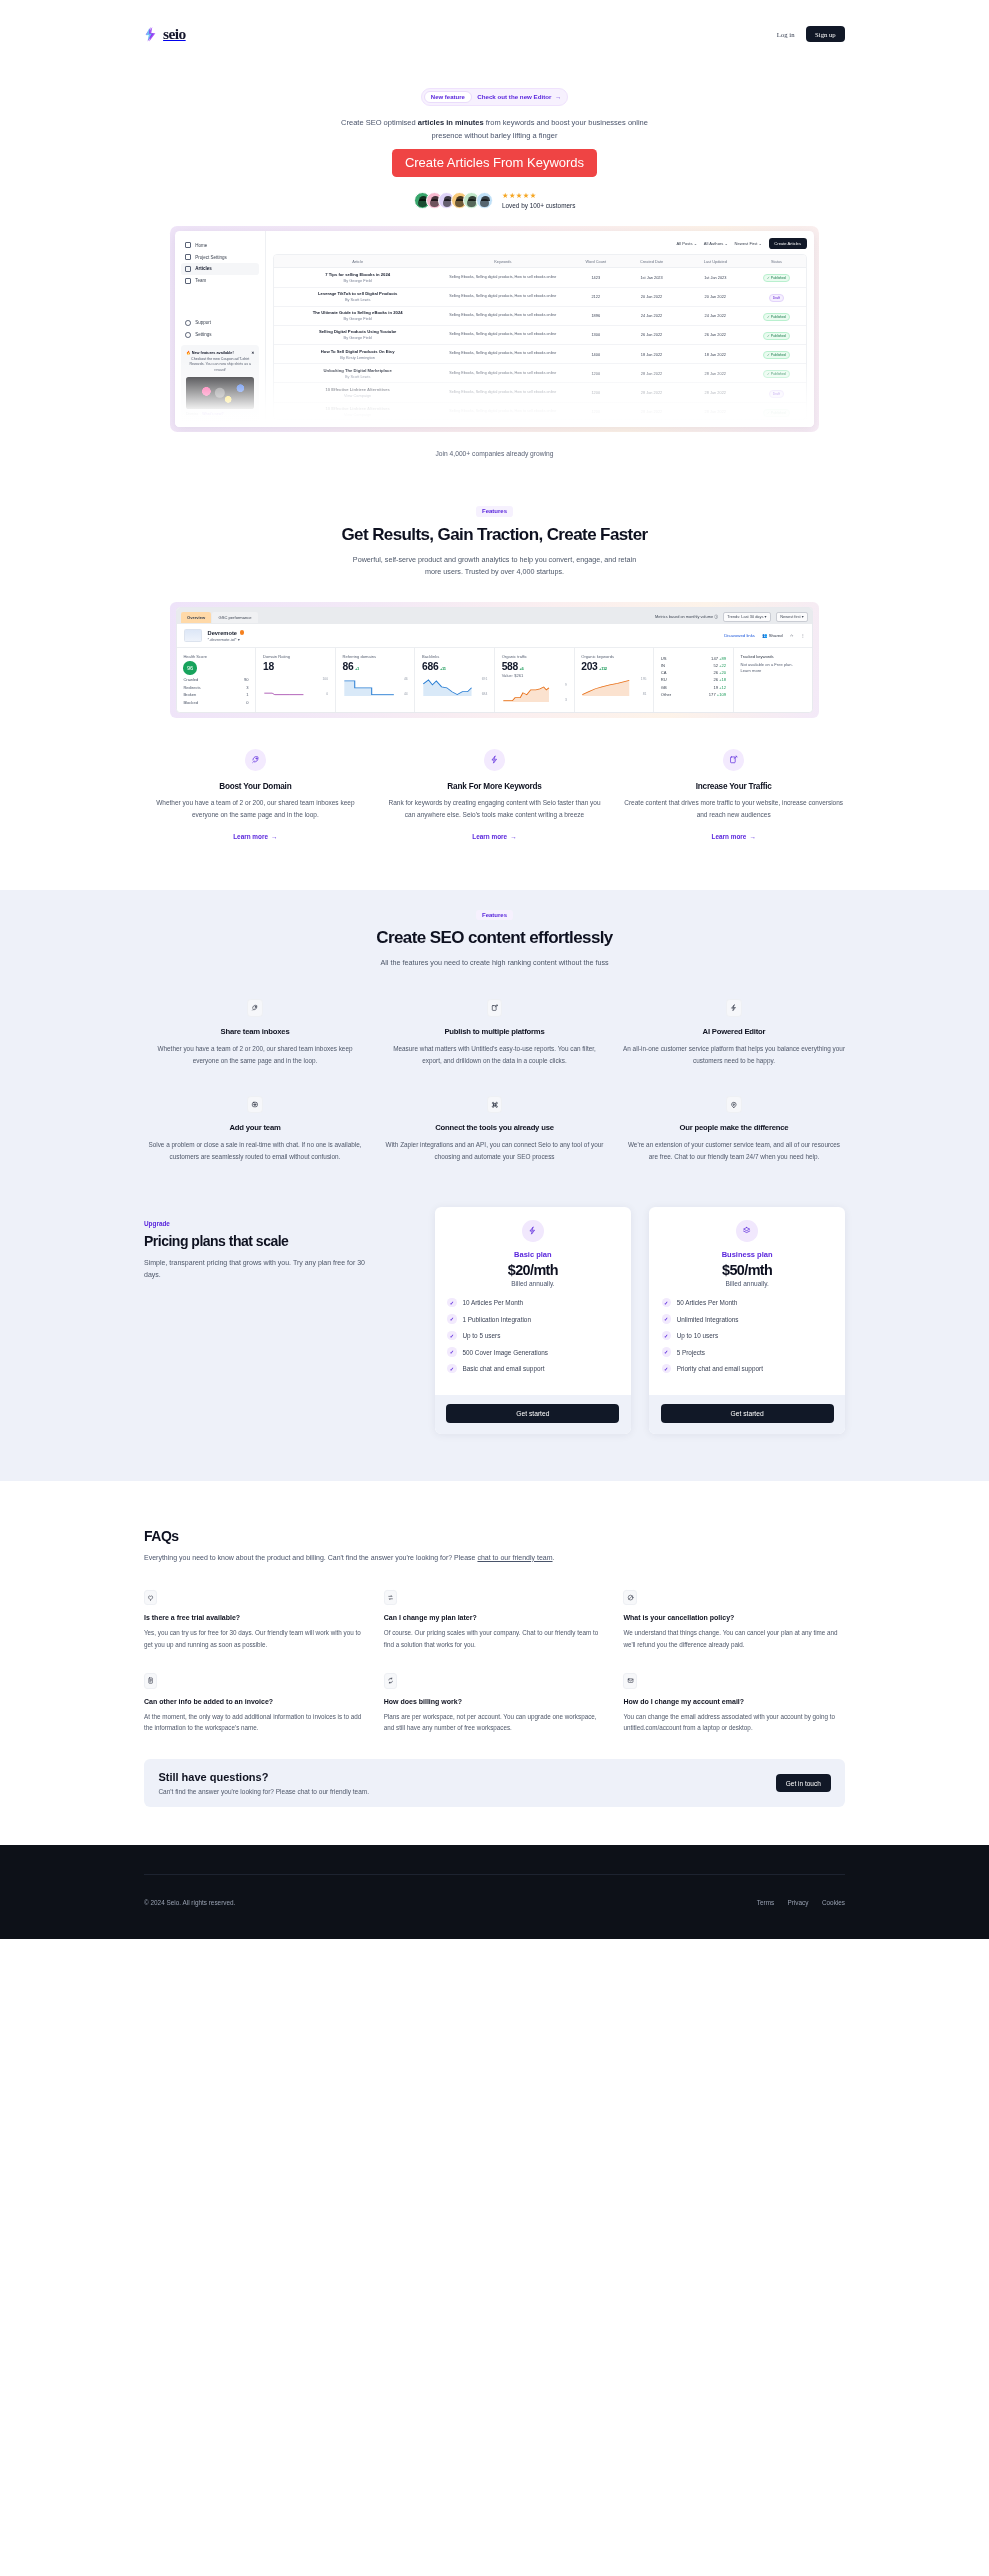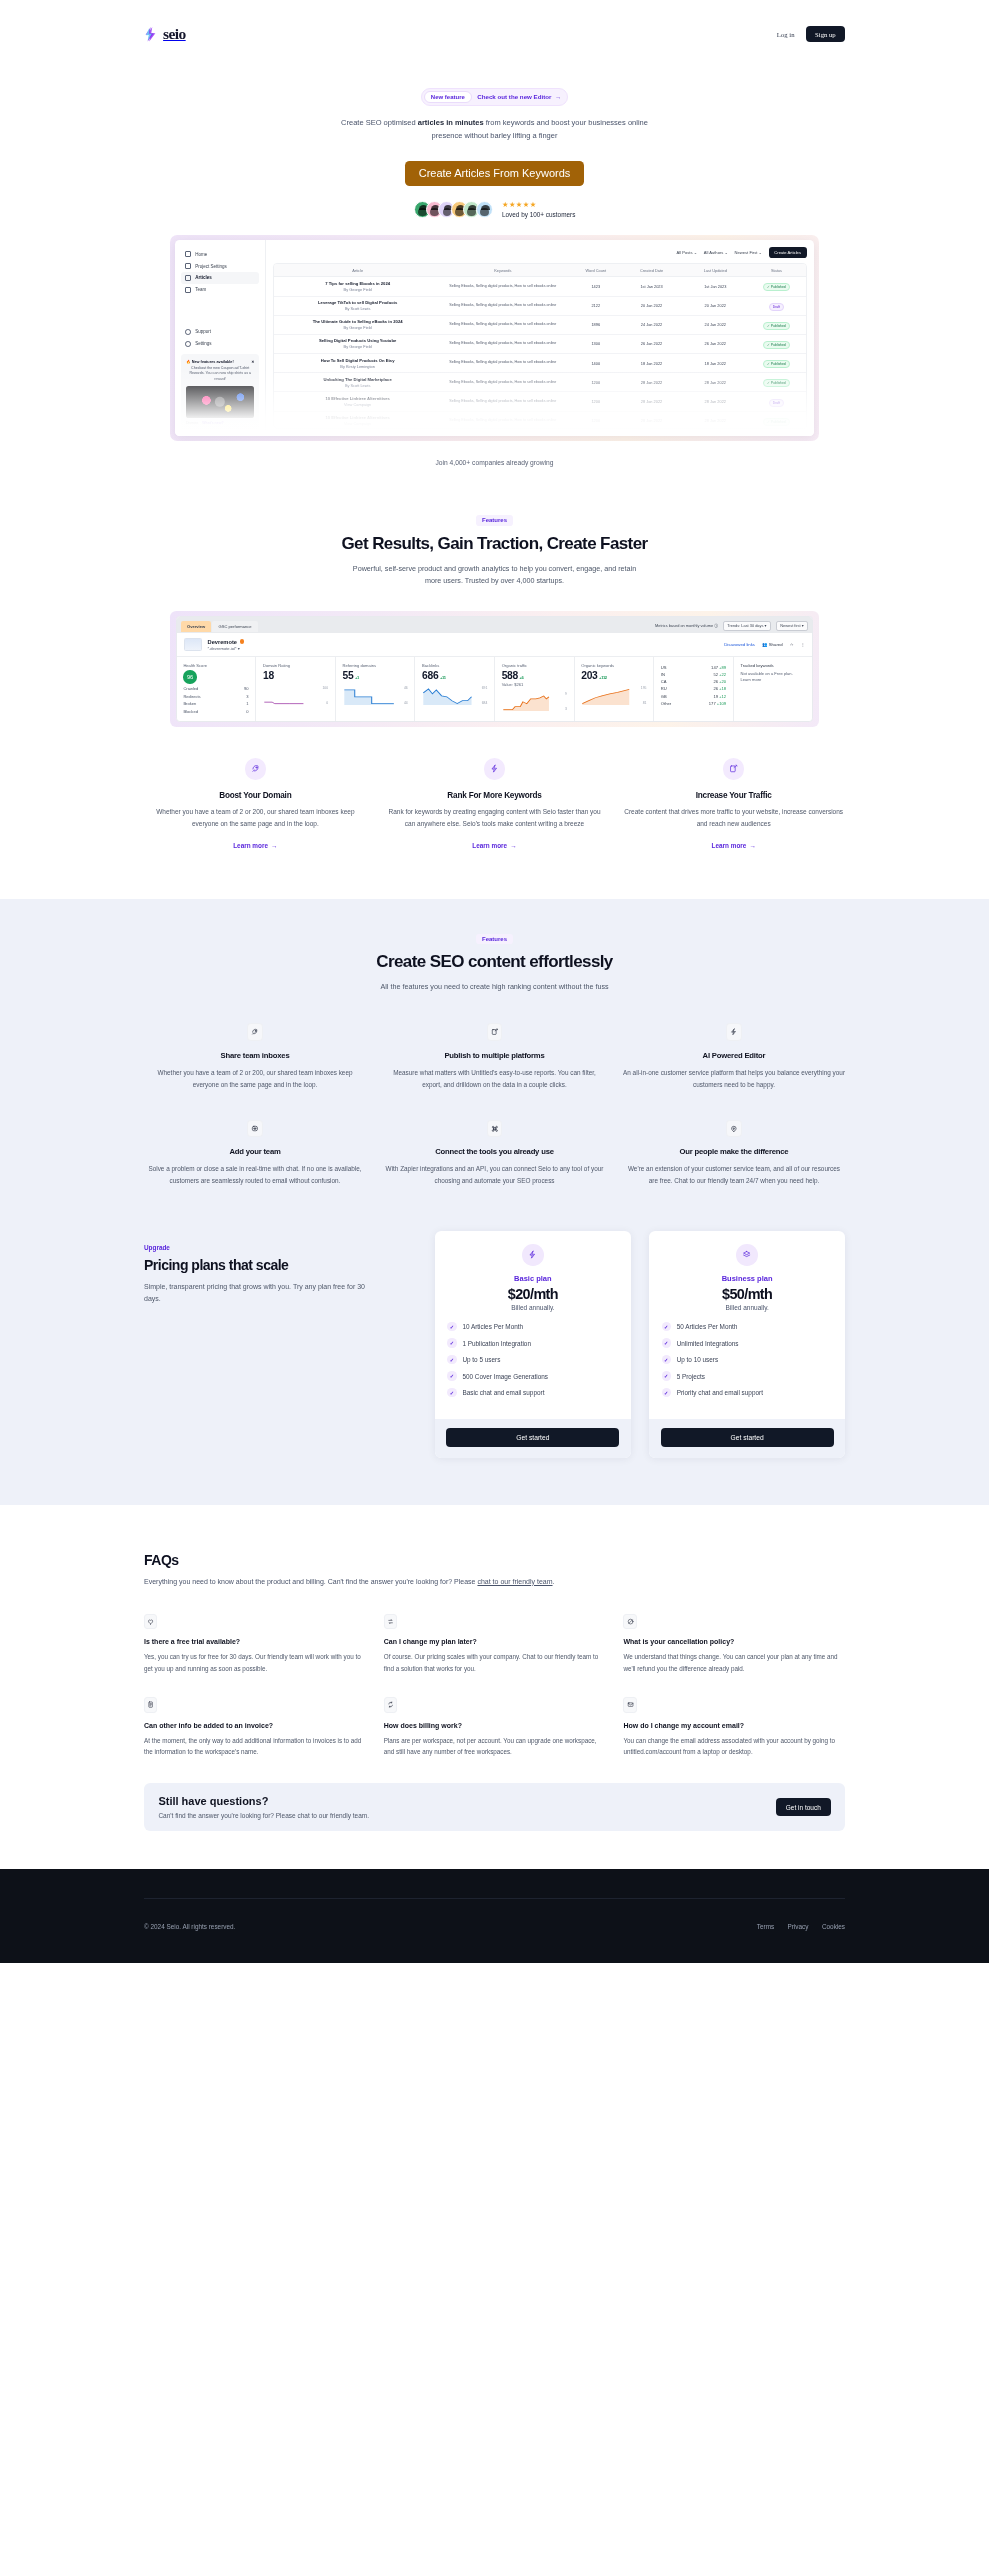--- a/index.html
+++ b/index.html
@@ -46,22 +46,22 @@
   .hero h1 {
     font-size: 27px; font-weight: 700; letter-spacing: -1px;
     margin-top: 13.4px; color: #0e1120; line-height: 1.1;
   }
   .hero-sub {
     margin-top: 10.3px; font-size: 7.5px; color: #49536a;
     line-height: 1.75; max-width: 319px; margin-left: auto; margin-right: auto;
   }
   .hero-sub b { color: #1e2536; font-weight: 700; }
   .cta-btn {
-    margin-top: 18px; background: #a16207; color: #fff;
-    font-size: 11px; padding: 6.7px 13.4px; border-radius: 4.6px;
+    margin-top: 6px; background: #ef4444; color: #fff;
+    font-size: 13px; padding: 6.7px 13.4px; border-radius: 4.6px;
     border: none; cursor: pointer; font-family: inherit;
   }
   .social { margin-top: 15.5px; display: flex; align-items: center; justify-content: center; gap: 9.3px; }
   .avatars { display: flex; }
   .avatar {
     width: 17px; height: 17px; border-radius: 50%;
     border: 1px solid #fff; margin-left: -4.6px;
     display: flex; align-items: flex-end; justify-content: center;
     overflow: hidden; position: relative;
   }
@@ -546,21 +546,21 @@
               <svg viewBox="0 0 100 40" preserveAspectRatio="none">
                   <polyline points="2,33 14,33 18,36 40,36 62,36" fill="none" stroke="#9f3fa8" stroke-width="1.4"></polyline>
                 </svg>
               <span class="spark-max">100</span>
               <span class="spark-min">0</span>
             </div>
           </div>
 
           <div class="an-cell">
             <div class="an-label">Referring domains</div>
-            <div class="an-big"><span>55</span><span class="an-up">+1</span></div>
+            <div class="an-big"><span>86</span><span class="an-up">+1</span></div>
             <div class="spark">
               <svg viewBox="0 0 100 40" preserveAspectRatio="none">
                 <path d="M2,8 L18,8 L18,22 L44,22 L44,36 L78,36 L78,40 L2,40 Z" fill="#d9e9f8"></path>
                 <polyline points="2,8 18,8 18,22 44,22 44,36 78,36" fill="none" stroke="#2b7fd4" stroke-width="1.6"></polyline>
               </svg>
               <span class="spark-max">46</span>
               <span class="spark-min">44</span>
             </div>
           </div>
 
@@ -685,21 +685,21 @@
           <a class="learn" href="#">
               <span>Learn more</span>
               <span>→</span>
             </a>
         </div>
       </div>
     </div>
   </section>
 
   <section class="band">
-    <div class="container" style="padding-top:35px">
+    <div class="container" style="padding-top:20px">
       <div class="center">
         <span class="eyebrow">Features</span>
         <h2 class="sec-title">Create SEO content effortlessly</h2>
         <p class="sec-sub">All the features you need to create high ranking content without the fuss</p>
       </div>
 
       <div class="grid3">
         <div class="g3">
           <div class="ico-sq">
             <svg width="7.7" height="7.7" viewBox="0 0 24 24" fill="none" stroke="#12182a" stroke-width="1.8" stroke-linecap="round" stroke-linejoin="round">

